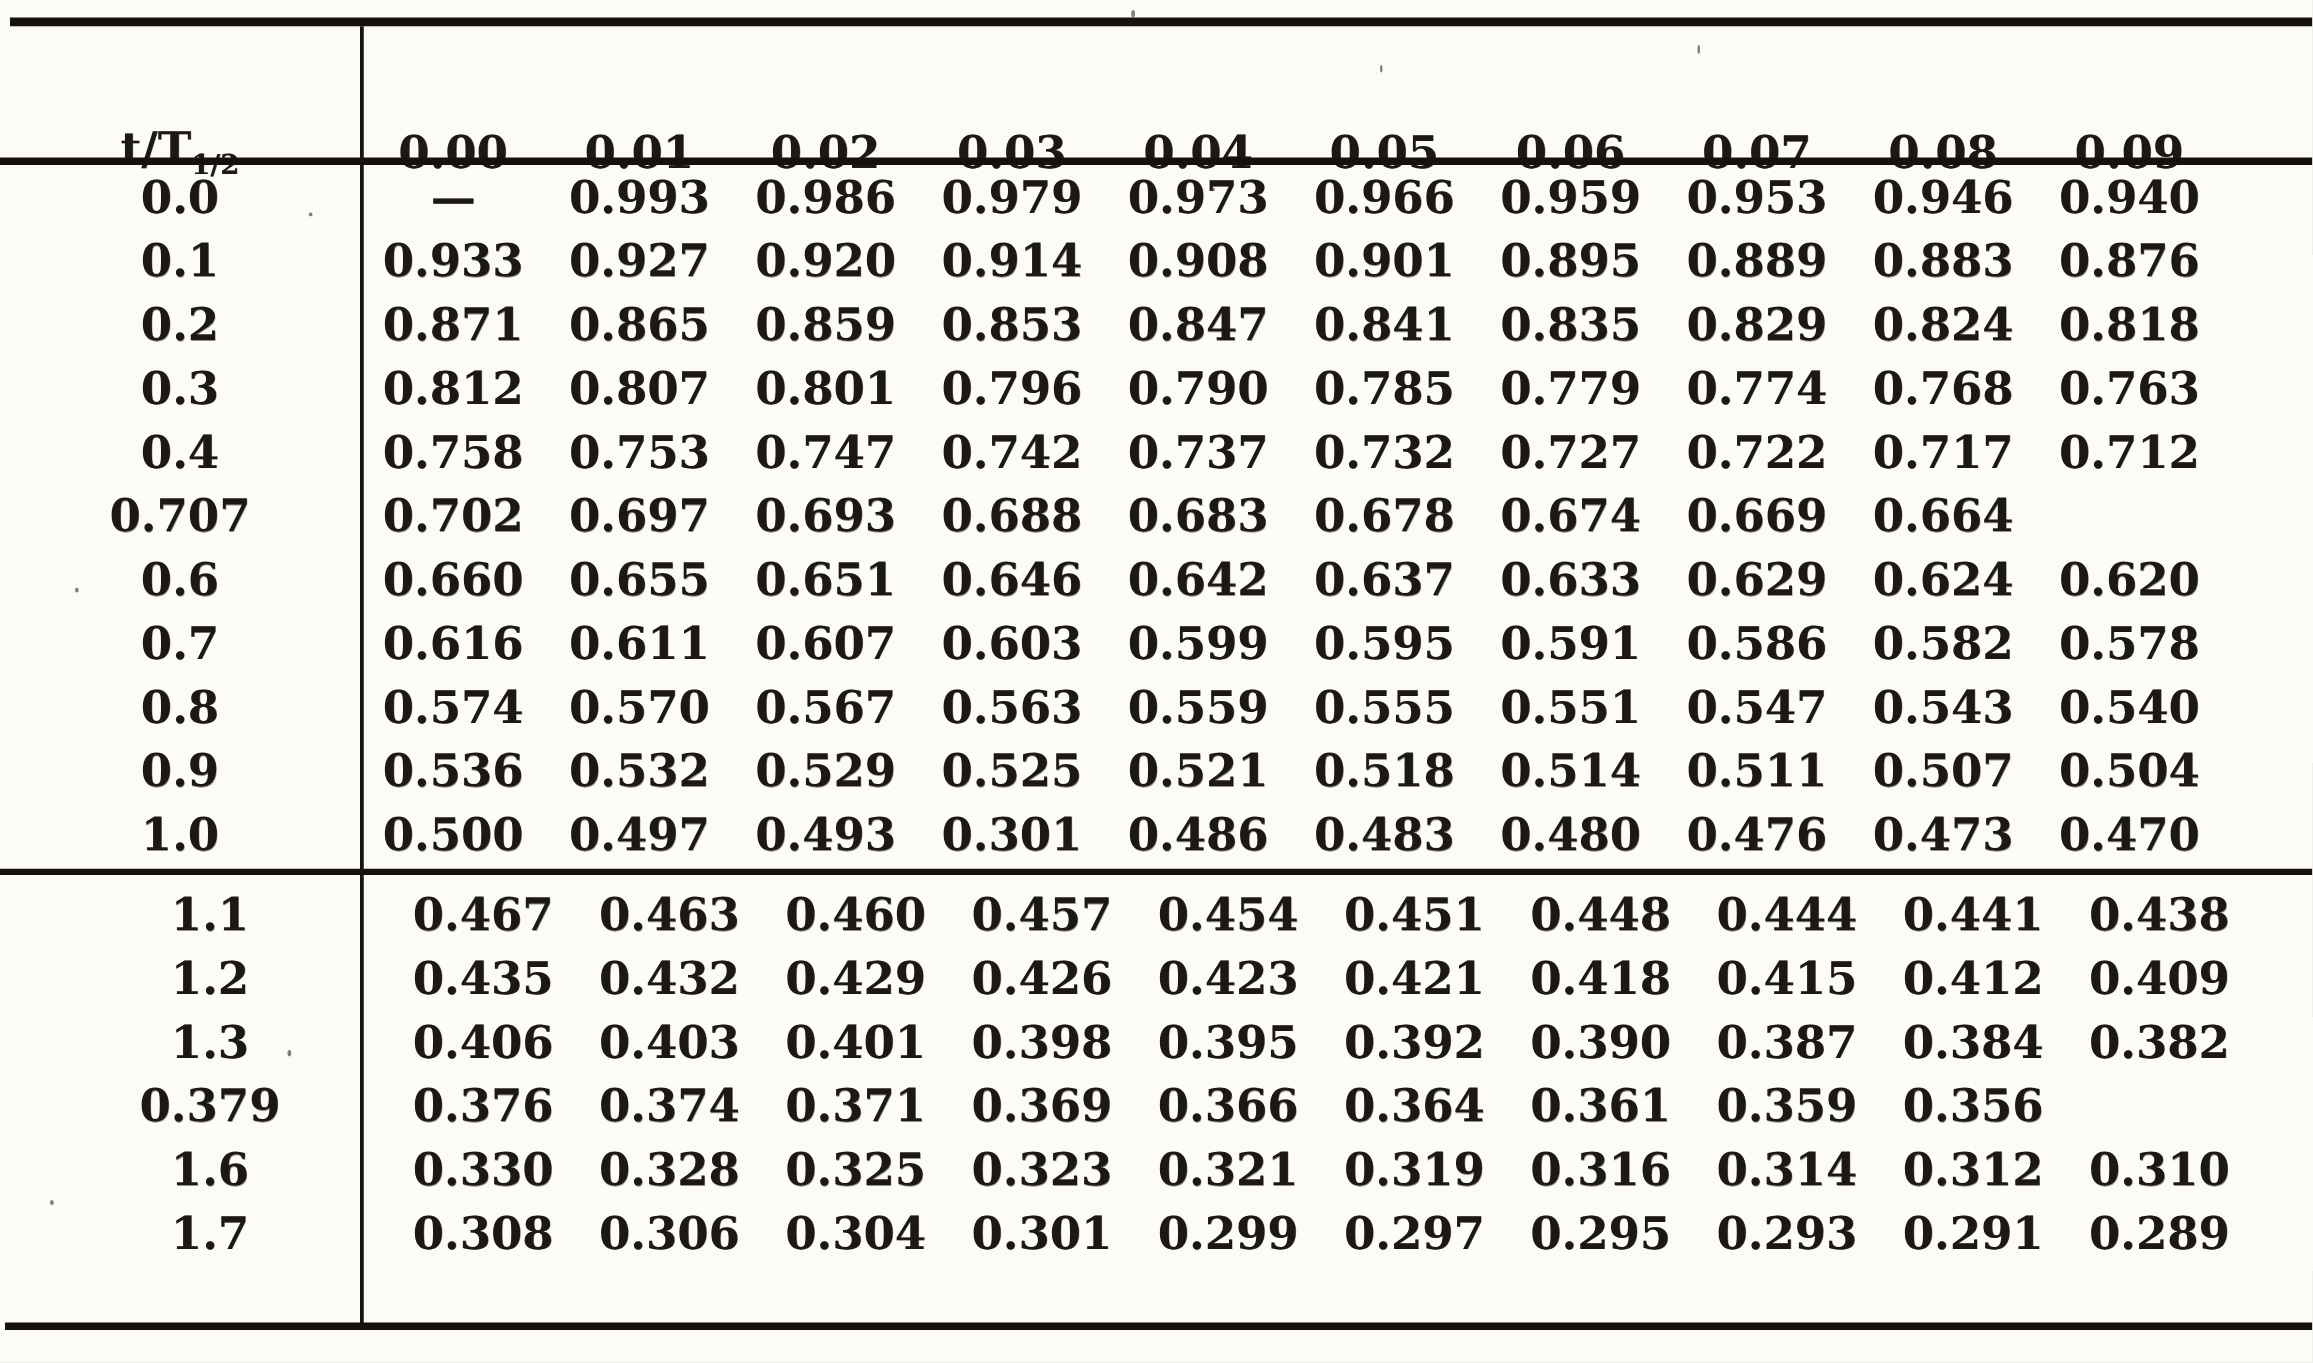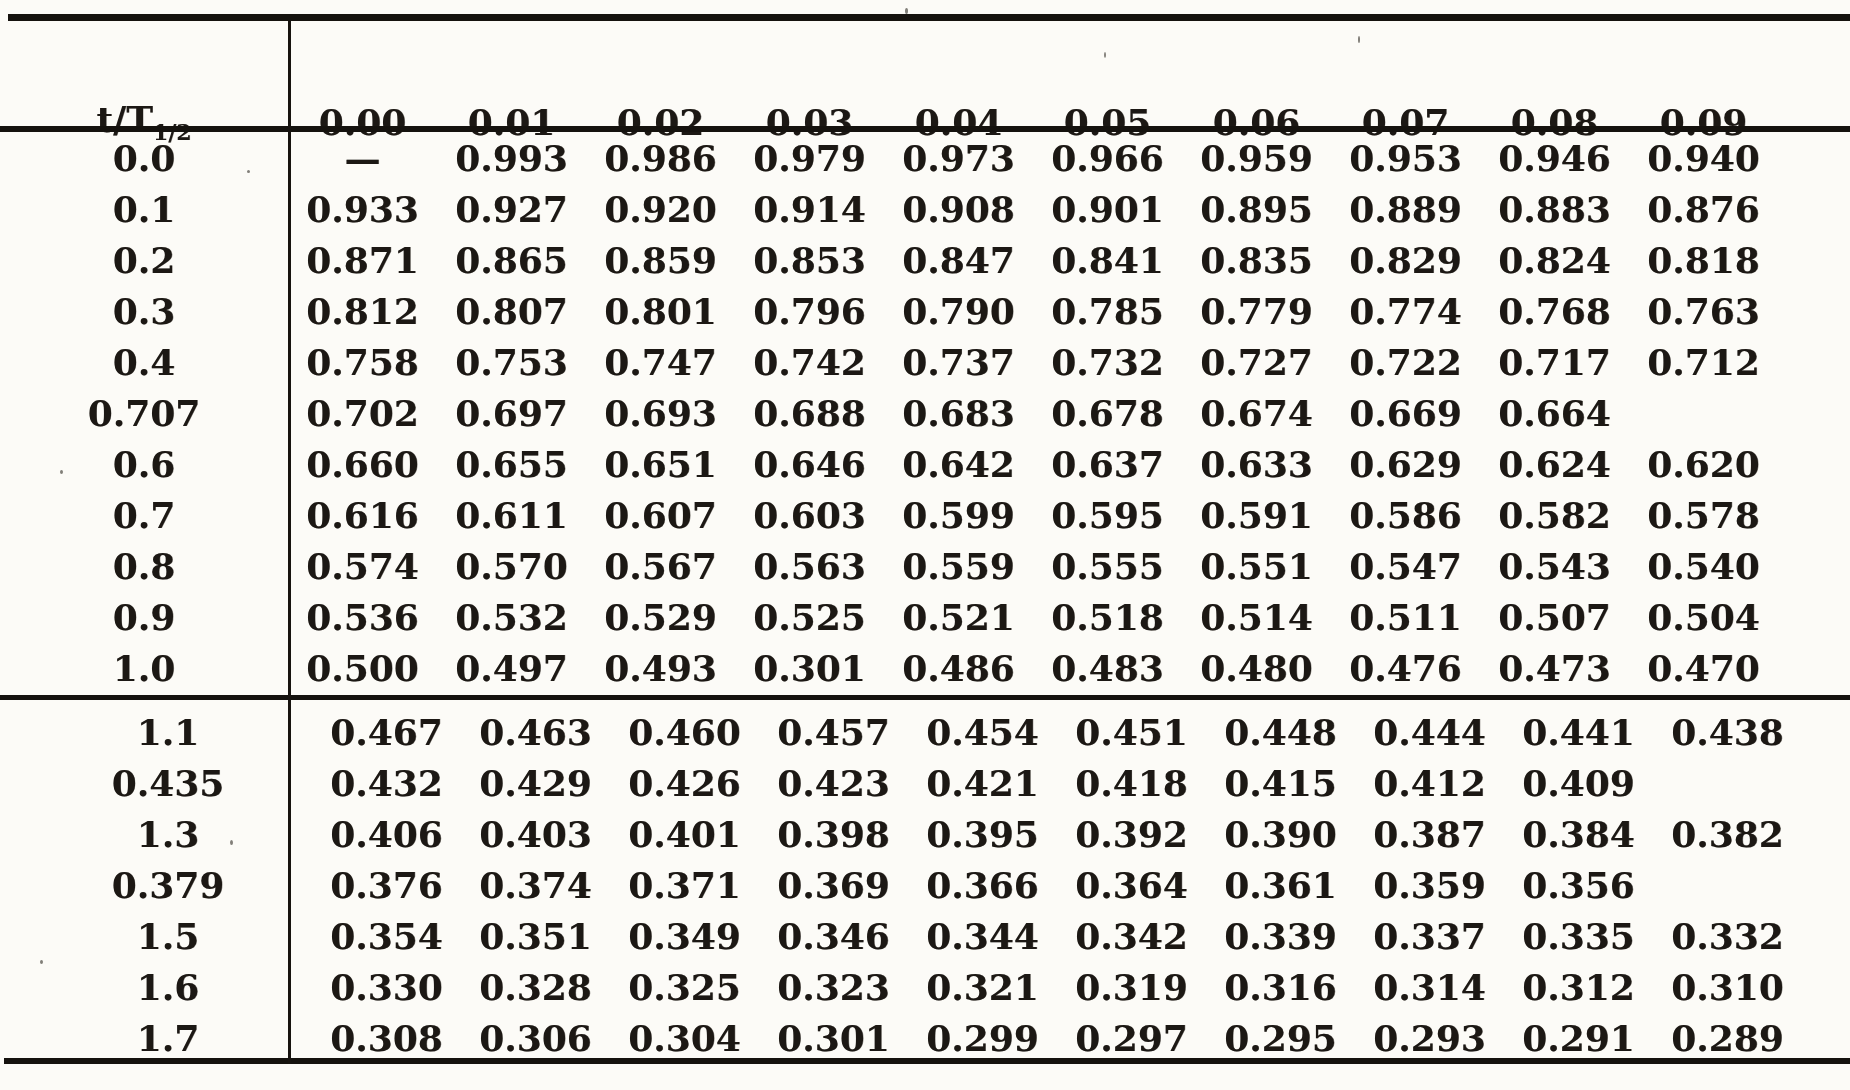--- a/index.html
+++ b/index.html
@@ -220,20 +220,21 @@
         <div class="cell">0.460</div>
         <div class="cell">0.457</div>
         <div class="cell">0.454</div>
         <div class="cell">0.451</div>
         <div class="cell">0.448</div>
         <div class="cell">0.444</div>
         <div class="cell">0.441</div>
         <div class="cell">0.438</div>
       </div>
       <div class="grid-row">
+        <div class="cell">1.2</div>
         <div class="cell">0.435</div>
         <div class="cell">0.432</div>
         <div class="cell">0.429</div>
         <div class="cell">0.426</div>
         <div class="cell">0.423</div>
         <div class="cell">0.421</div>
         <div class="cell">0.418</div>
         <div class="cell">0.415</div>
         <div class="cell">0.412</div>
         <div class="cell">0.409</div>
@@ -257,33 +258,20 @@
         <div class="cell">0.374</div>
         <div class="cell">0.371</div>
         <div class="cell">0.369</div>
         <div class="cell">0.366</div>
         <div class="cell">0.364</div>
         <div class="cell">0.361</div>
         <div class="cell">0.359</div>
         <div class="cell">0.356</div>
       </div>
       <div class="grid-row">
-        <div class="cell">1.5</div>
-        <div class="cell">0.354</div>
-        <div class="cell">0.351</div>
-        <div class="cell">0.349</div>
-        <div class="cell">0.346</div>
-        <div class="cell">0.344</div>
-        <div class="cell">0.342</div>
-        <div class="cell">0.339</div>
-        <div class="cell">0.337</div>
-        <div class="cell">0.335</div>
-        <div class="cell">0.332</div>
-      </div>
-      <div class="grid-row">
         <div class="cell">1.6</div>
         <div class="cell">0.330</div>
         <div class="cell">0.328</div>
         <div class="cell">0.325</div>
         <div class="cell">0.323</div>
         <div class="cell">0.321</div>
         <div class="cell">0.319</div>
         <div class="cell">0.316</div>
         <div class="cell">0.314</div>
         <div class="cell">0.312</div>

